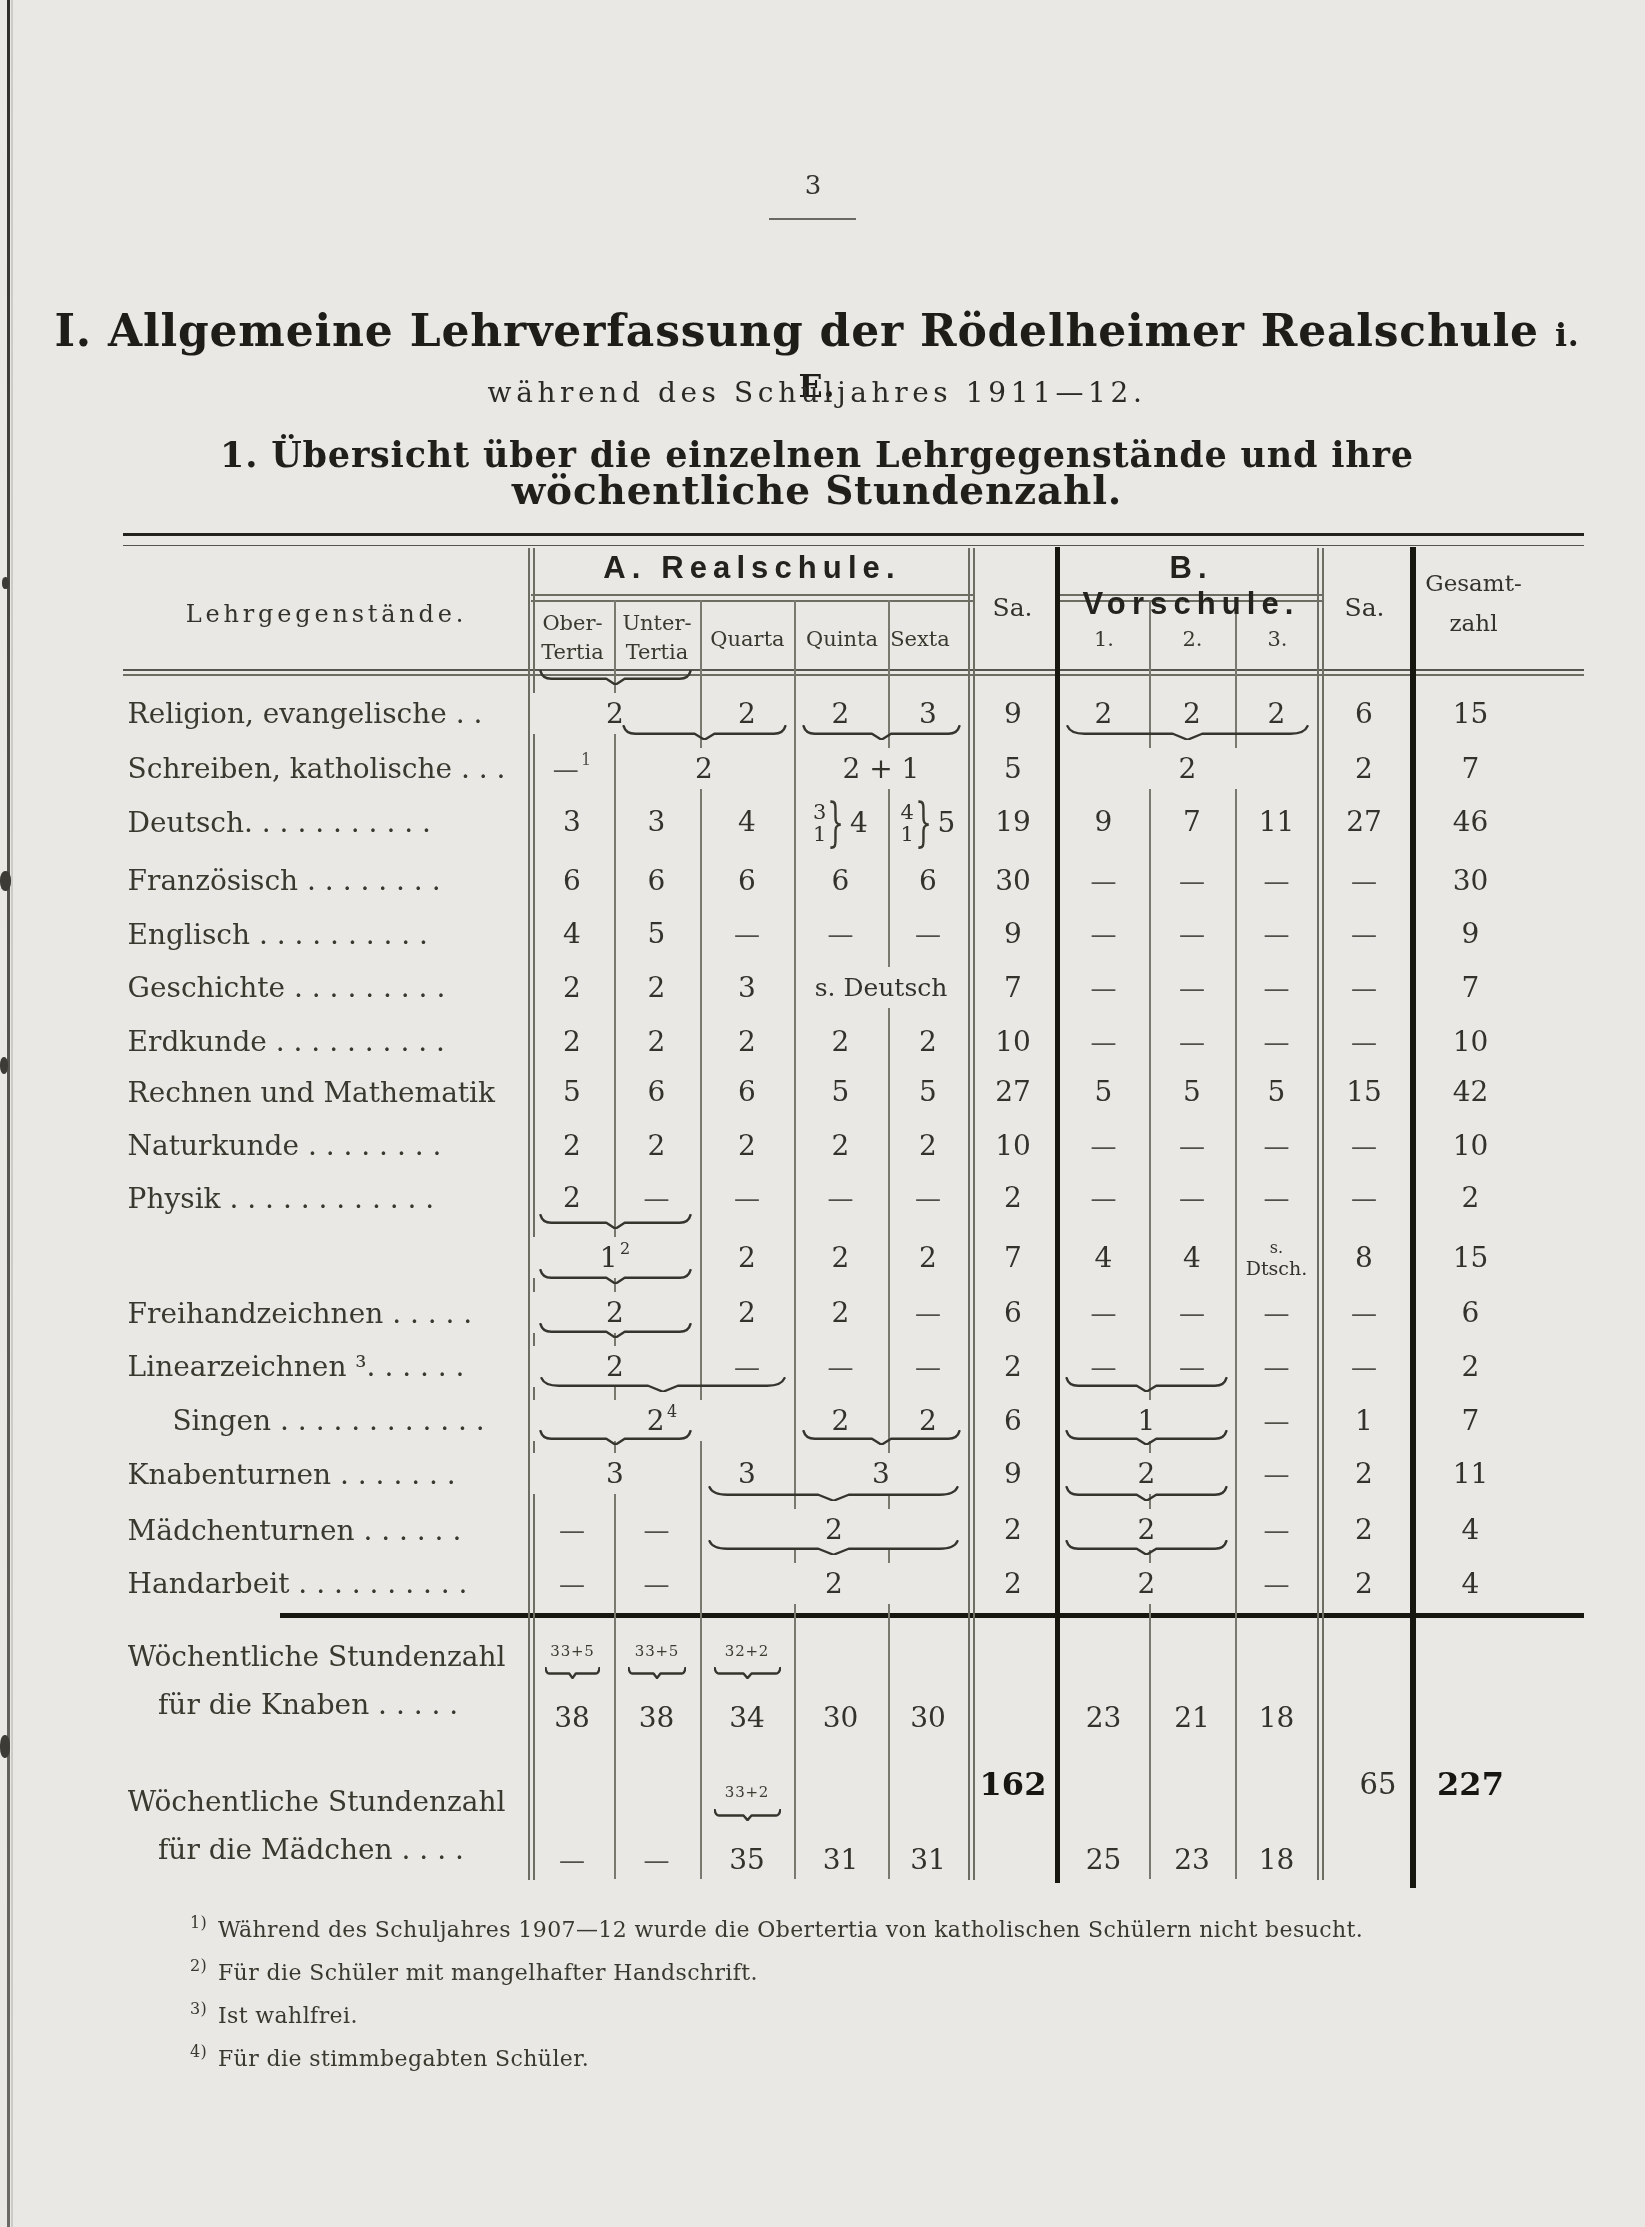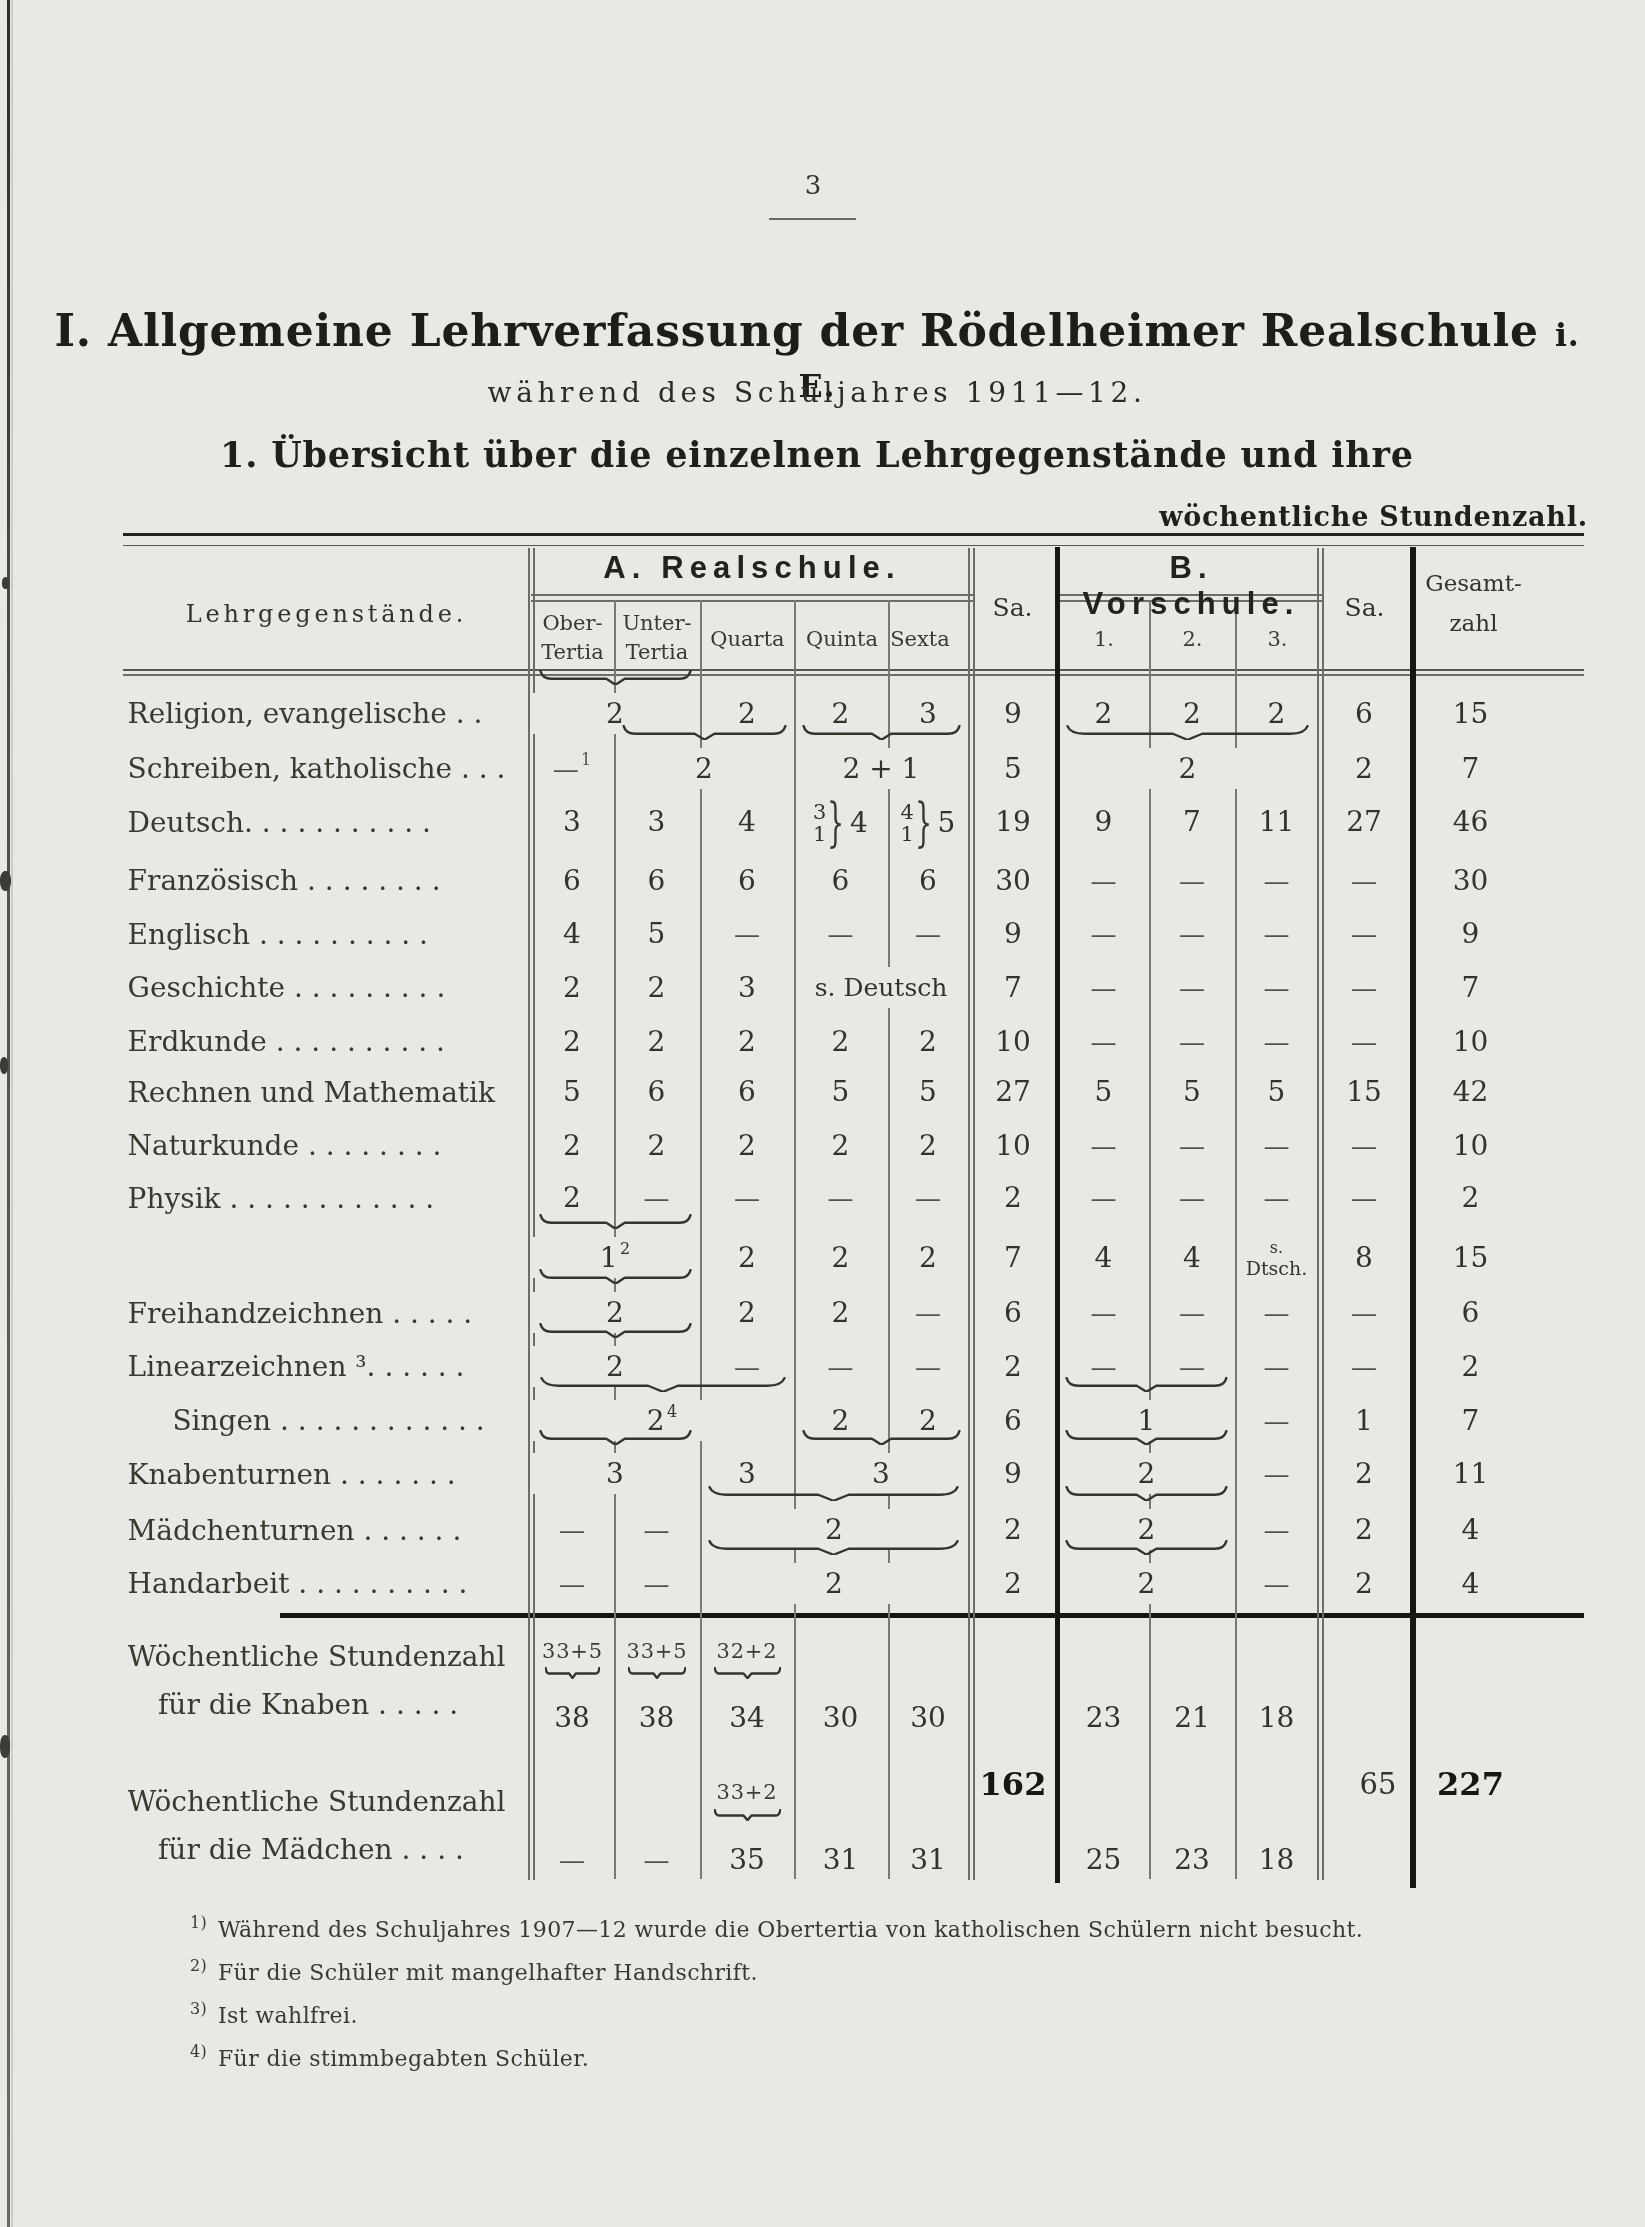--- a/index.html
+++ b/index.html
@@ -9,21 +9,21 @@
   }
   .abs{position:absolute;}
   .ctr{text-align:center;}
   
   #page-num{left:771px;top:170px;width:84px;font-size:26px;color:#35342e;}
   #page-num-rule{left:769px;top:218px;width:87px;height:1.5px;background:#6a6962;}
   #doc-title{left:46px;top:305px;width:1542px;font-size:44px;font-weight:bold;color:#1e1d18;letter-spacing:0.8px;}
   #doc-title .suffix{font-size:0.72em;}
   #doc-subtitle{left:46px;top:376px;width:1542px;font-size:28px;letter-spacing:4.6px;color:#2b2a24;}
   #sec-heading-1{left:46px;top:434px;width:1542px;font-size:35px;font-weight:bold;letter-spacing:0.8px;color:#201f1a;}
-  #sec-heading-2{left:46px;top:501px;width:1542px;font-size:27px;font-weight:bold;letter-spacing:0.8px;color:#201f1a;text-align:right;}
+  #sec-heading-2{left:46px;top:467px;width:1542px;font-size:39px;font-weight:bold;letter-spacing:0.8px;color:#201f1a;}
   
   #tbl{left:123px;top:533px;width:1461px;height:1361px;position:absolute;}
   .hline,.vline{position:absolute;background:#6e6d64;}
   .thick{background:#18170f;}
   .grp-hdr{position:absolute;text-align:center;font-family:"Liberation Sans","DejaVu Sans",sans-serif;
            font-weight:bold;font-size:31px;letter-spacing:6.1px;color:#23221c;}
   .sa-hdr{position:absolute;text-align:center;font-size:25px;color:#33322b;}
   .subcol{position:absolute;text-align:center;font-size:21px;color:#3a392f;}
   .lehr{position:absolute;text-align:center;font-size:24px;letter-spacing:3.8px;color:#33322b;}
   .tot-hdr{position:absolute;text-align:center;font-size:23px;color:#33322b;}
@@ -36,21 +36,21 @@
   .spanbg{background:#e9e8e4;}
   .textval{font-size:25px;}
   .cs{font-size:16px;transform:translateY(-9.2px);margin-left:2.3px;display:inline-block;}
   .brace{position:absolute;}
   .twoline{flex-direction:column;line-height:20px;}
   .tl1{font-size:16px;} .tl2{font-size:19px;}
   .stk{display:inline-flex;flex-direction:column;font-size:21px;line-height:22px;text-align:center;}
   .stkbrace{font-size:49px;display:inline-block;transform:scaleX(0.55) scaleY(1.05);margin:0 -6.1px;color:#3a392f;}
   .stkres{font-size:28px;margin-left:4.6px;}
   .addsmall{position:absolute;display:flex;align-items:center;justify-content:center;
-            font-size:21px;letter-spacing:0.8px;color:#3d3c32;}
+            font-size:15px;letter-spacing:0.8px;color:#3d3c32;}
   .total-bold{font-size:32px;font-weight:bold;color:#171610;}
   .total-reg{font-size:29px;margin-left:14px;}
   
   .footnote{position:absolute;left:190px;width:1227px;height:43px;display:flex;align-items:center;
             font-size:22px;color:#3a392f;letter-spacing:0.4px;}
   .fn-mark{font-size:16px;transform:translateY(-7px);margin-right:10.7px;display:inline-block;}
   
   .gutter-a{left:7px;top:0;width:3.1px;height:2227px;background:linear-gradient(180deg,#2e2d29 0%,#504f49 35%,#6b6a64 100%);}
   .gutter-b{left:10.7px;top:0;width:2.3px;height:2227px;background:#b5b4ae;opacity:0.55;}
   .blotch{position:absolute;background:#3c3b35;border-radius:45%;}

